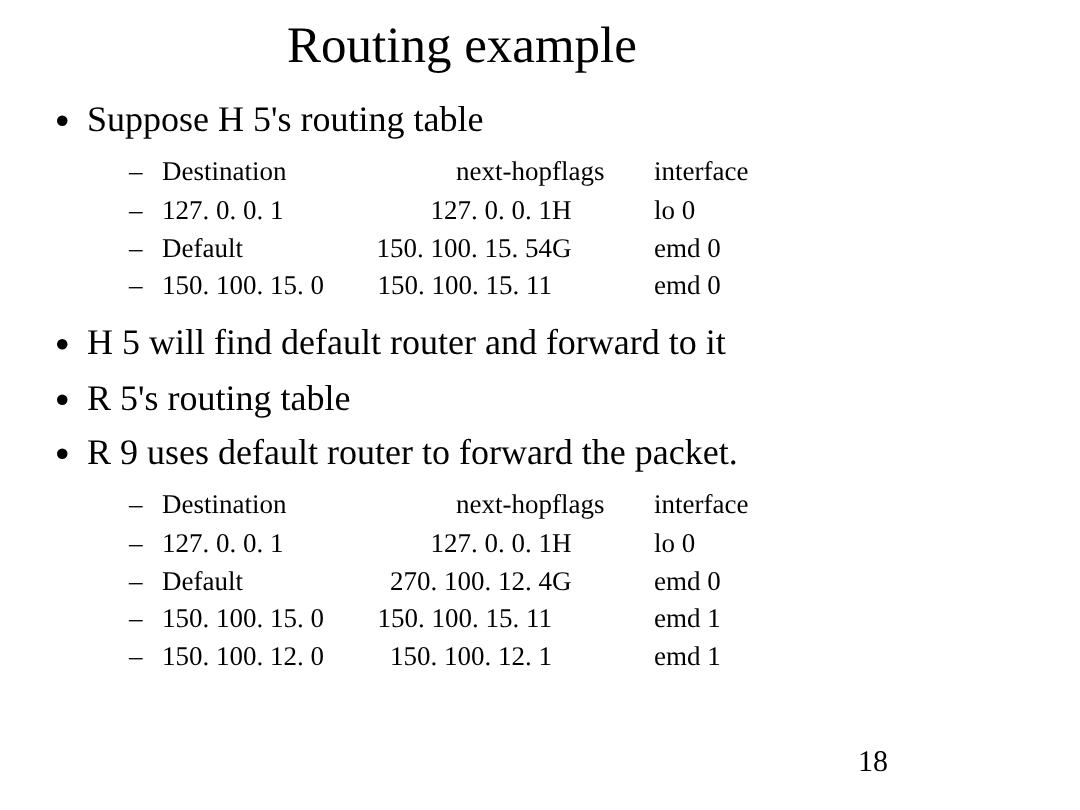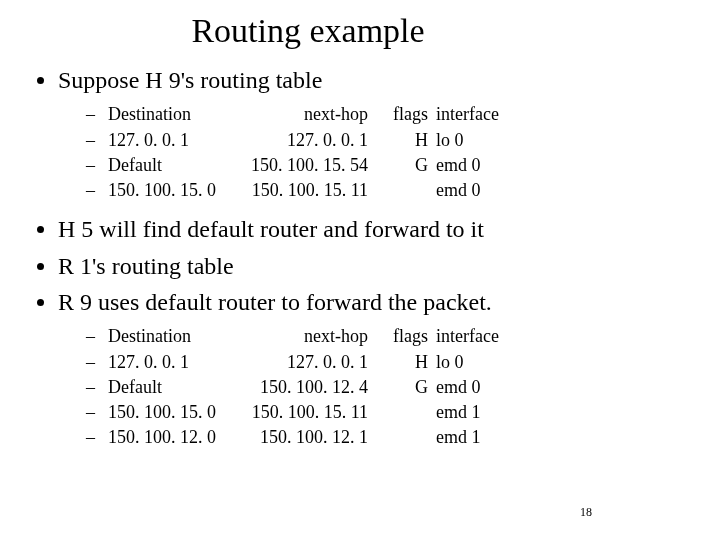--- a/index.html
+++ b/index.html
@@ -44,40 +44,40 @@
     display: flex;
     align-items: baseline;
     line-height: 1.4;
   }
   .dash {
     width: 22px;
     flex: 0 0 22px;
   }
   .c-dest { width: 120px; flex: 0 0 120px; }
   .c-next { width: 140px; flex: 0 0 140px; text-align: right; }
-  .c-flag { width: 60px;  flex: 0 0 60px; text-align: right; }
+  .c-flag { width: 60px;  flex: 0 0 60px; text-align: left; }
   .c-if   { width: 90px;  flex: 0 0 90px; padding-left: 8px; }
   .pagenum {
     position: absolute;
     right: 24px;
     bottom: 20px;
-    font-size: 12px;
+    font-size: 20px;
   }
 </style>
 </head>
 <body>
 
 <div class="slide">
 
   <h1 class="title">Routing example</h1>
 
   <ul class="top">
 
     <li>
-      <span>Suppose H 9's routing table</span>
+      <span>Suppose H 5's routing table</span>
       <ul class="sub">
         <li>
           <span class="dash">–</span>
           <span class="c-dest">Destination</span>
           <span class="c-next">next-hop</span>
           <span class="c-flag">flags</span>
           <span class="c-if">interface</span>
         </li>
         <li>
           <span class="dash">–</span>
@@ -100,21 +100,21 @@
           <span class="c-flag"></span>
           <span class="c-if">emd 0</span>
         </li>
       </ul>
     </li>
 
     <li>
       <span>H 5 will find default router and forward to it</span>
     </li>
     <li>
-      <span>R 1's routing table</span>
+      <span>R 5's routing table</span>
     </li>
 
     <li>
       <span>R 9 uses default router to forward the packet.</span>
       <ul class="sub">
         <li>
           <span class="dash">–</span>
           <span class="c-dest">Destination</span>
           <span class="c-next">next-hop</span>
           <span class="c-flag">flags</span>
@@ -123,21 +123,21 @@
         <li>
           <span class="dash">–</span>
           <span class="c-dest">127. 0. 0. 1</span>
           <span class="c-next">127. 0. 0. 1</span>
           <span class="c-flag">H</span>
           <span class="c-if">lo 0</span>
         </li>
         <li>
           <span class="dash">–</span>
           <span class="c-dest">Default</span>
-          <span class="c-next">150. 100. 12. 4</span>
+          <span class="c-next">270. 100. 12. 4</span>
           <span class="c-flag">G</span>
           <span class="c-if">emd 0</span>
         </li>
         <li>
           <span class="dash">–</span>
           <span class="c-dest">150. 100. 15. 0</span>
           <span class="c-next">150. 100. 15. 11</span>
           <span class="c-flag"></span>
           <span class="c-if">emd 1</span>
         </li>

